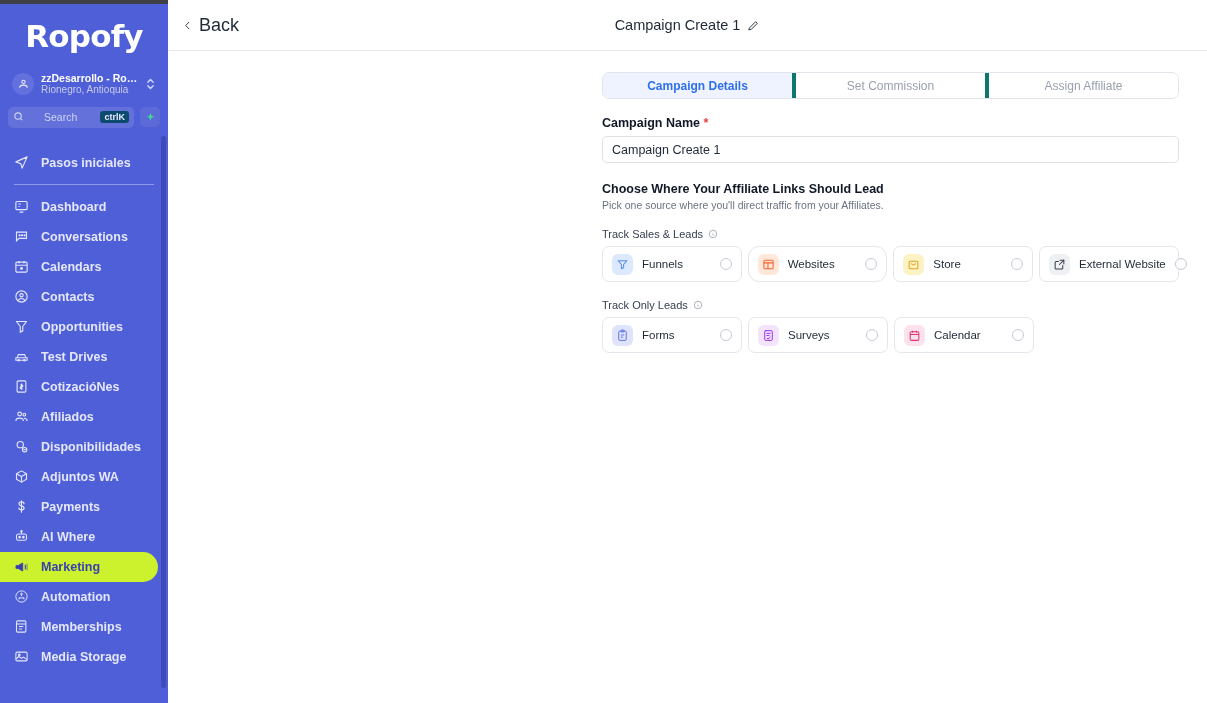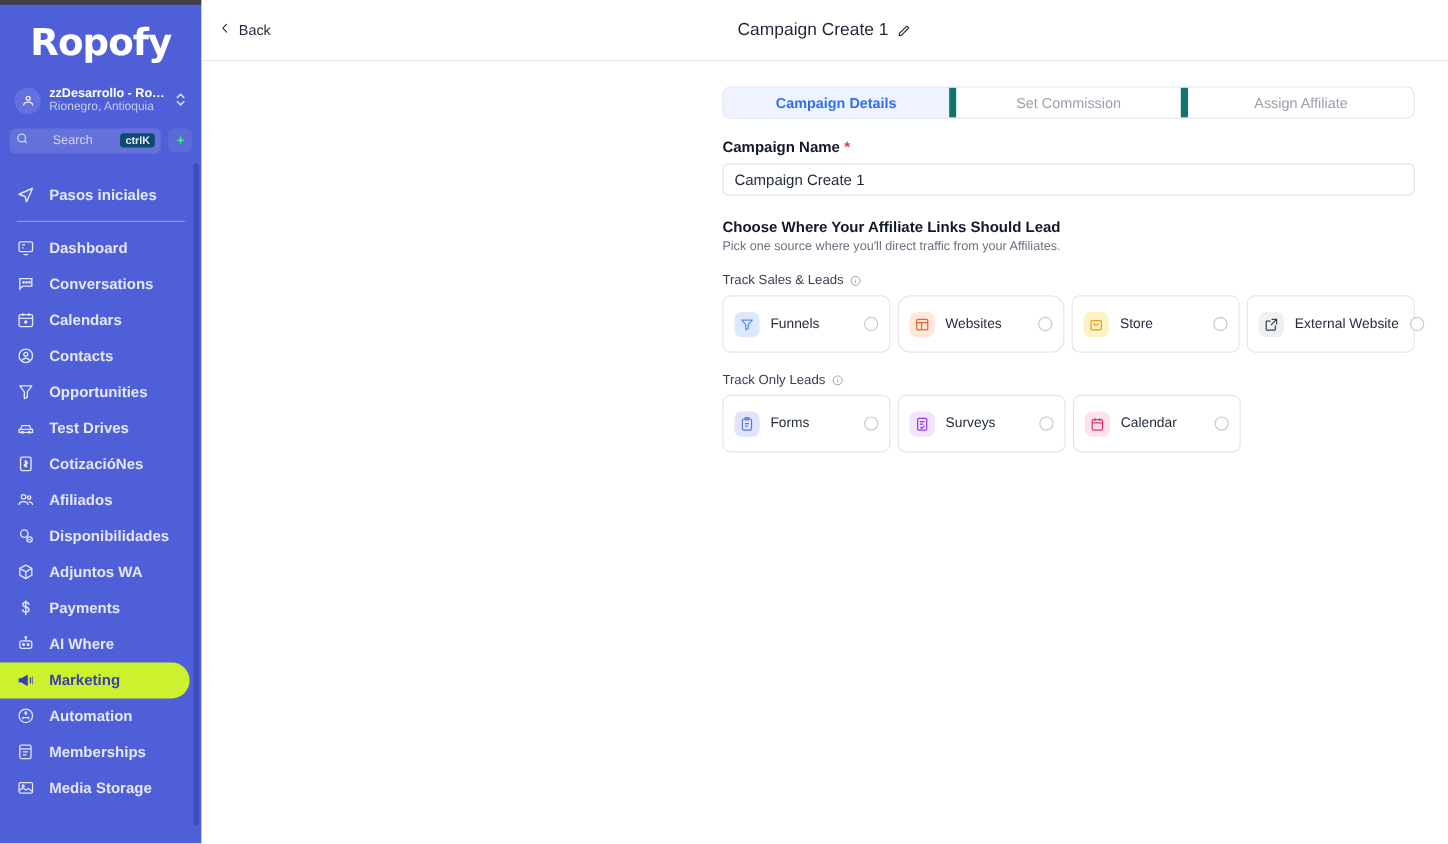--- a/index.html
+++ b/index.html
@@ -89,40 +89,40 @@
 
   
   .main { flex: 1; height: 703px; background: #ffffff; position: relative; overflow: hidden; }
   .topbar {
     height: 51px; border-bottom: 1px solid #e8e8ec;
     display: flex; align-items: center; position: relative;
     background: #fff;
   }
   .back-btn {
     display: flex; align-items: flex-end; gap: 6px;
-    margin-left: 14px; color: #1f2937; font-size: 12px; cursor: pointer;
+    margin-left: 14px; color: #1f2937; font-size: 18px; cursor: pointer;
   }
   .page-title {
     position: absolute; left: 0; right: 0; text-align: center;
     font-size: 14.5px; color: #1f2937; pointer-events: none;
     display: flex; align-items: center; justify-content: center; gap: 7px;
   }
   .edit-ico { cursor: pointer; pointer-events: auto; display: flex; }
 
   .content { padding: 21px 0 0 0; }
   .panel { width: 577px; margin-left: 434px; }
 
   .tabs {
     display: flex; border: 1px solid #e2e4ea; border-radius: 7px;
     overflow: hidden; background: #fff; height: 27px;
   }
   .tab {
     flex: 1; display: flex; align-items: center; justify-content: center;
     font-size: 12px; color: #9aa0ad; cursor: pointer;
-    border-right: 6px solid #0f766e; background: #fff;
+    border-right: 4px solid #0f766e; background: #fff;
   }
   .tab:last-child { border-right: none; }
   .tab.active { background: #eef3ff; color: #2f6fed; font-weight: 600; }
 
   .field-label {
     margin-top: 17px; font-size: 12.5px; color: #111827; font-weight: 600;
   }
   .req { color: #e0443e; font-weight: 700; }
   .text-input {
     margin-top: 6px; width: 577px; height: 27px;
@@ -136,21 +136,21 @@
   .section-sub { margin-top: 3px; font-size: 10.5px; color: #6b7280; }
 
   .group-label {
     margin-top: 17px; display: flex; align-items: center; gap: 5px;
     font-size: 11px; color: #374151;
   }
   .info-ico { display: flex; }
 
   .cards { display: flex; gap: 1px; margin-top: 6px; }
   .card {
-    height: 48px; border: 1px solid #e4e6eb; border-radius: 7px;
+    height: 36px; border: 1px solid #e4e6eb; border-radius: 7px;
     background: #fff; display: flex; align-items: center;
     padding: 0 9px; gap: 9px; cursor: pointer;
   }
   .card .cico {
     width: 21px; height: 21px; border-radius: 6px;
     display: flex; align-items: center; justify-content: center; flex: 0 0 21px;
   }
   .card .clabel { font-size: 11.5px; color: #1f2937; flex: 1; white-space: nowrap; }
   .radio {
     width: 12px; height: 12px; border-radius: 50%;

